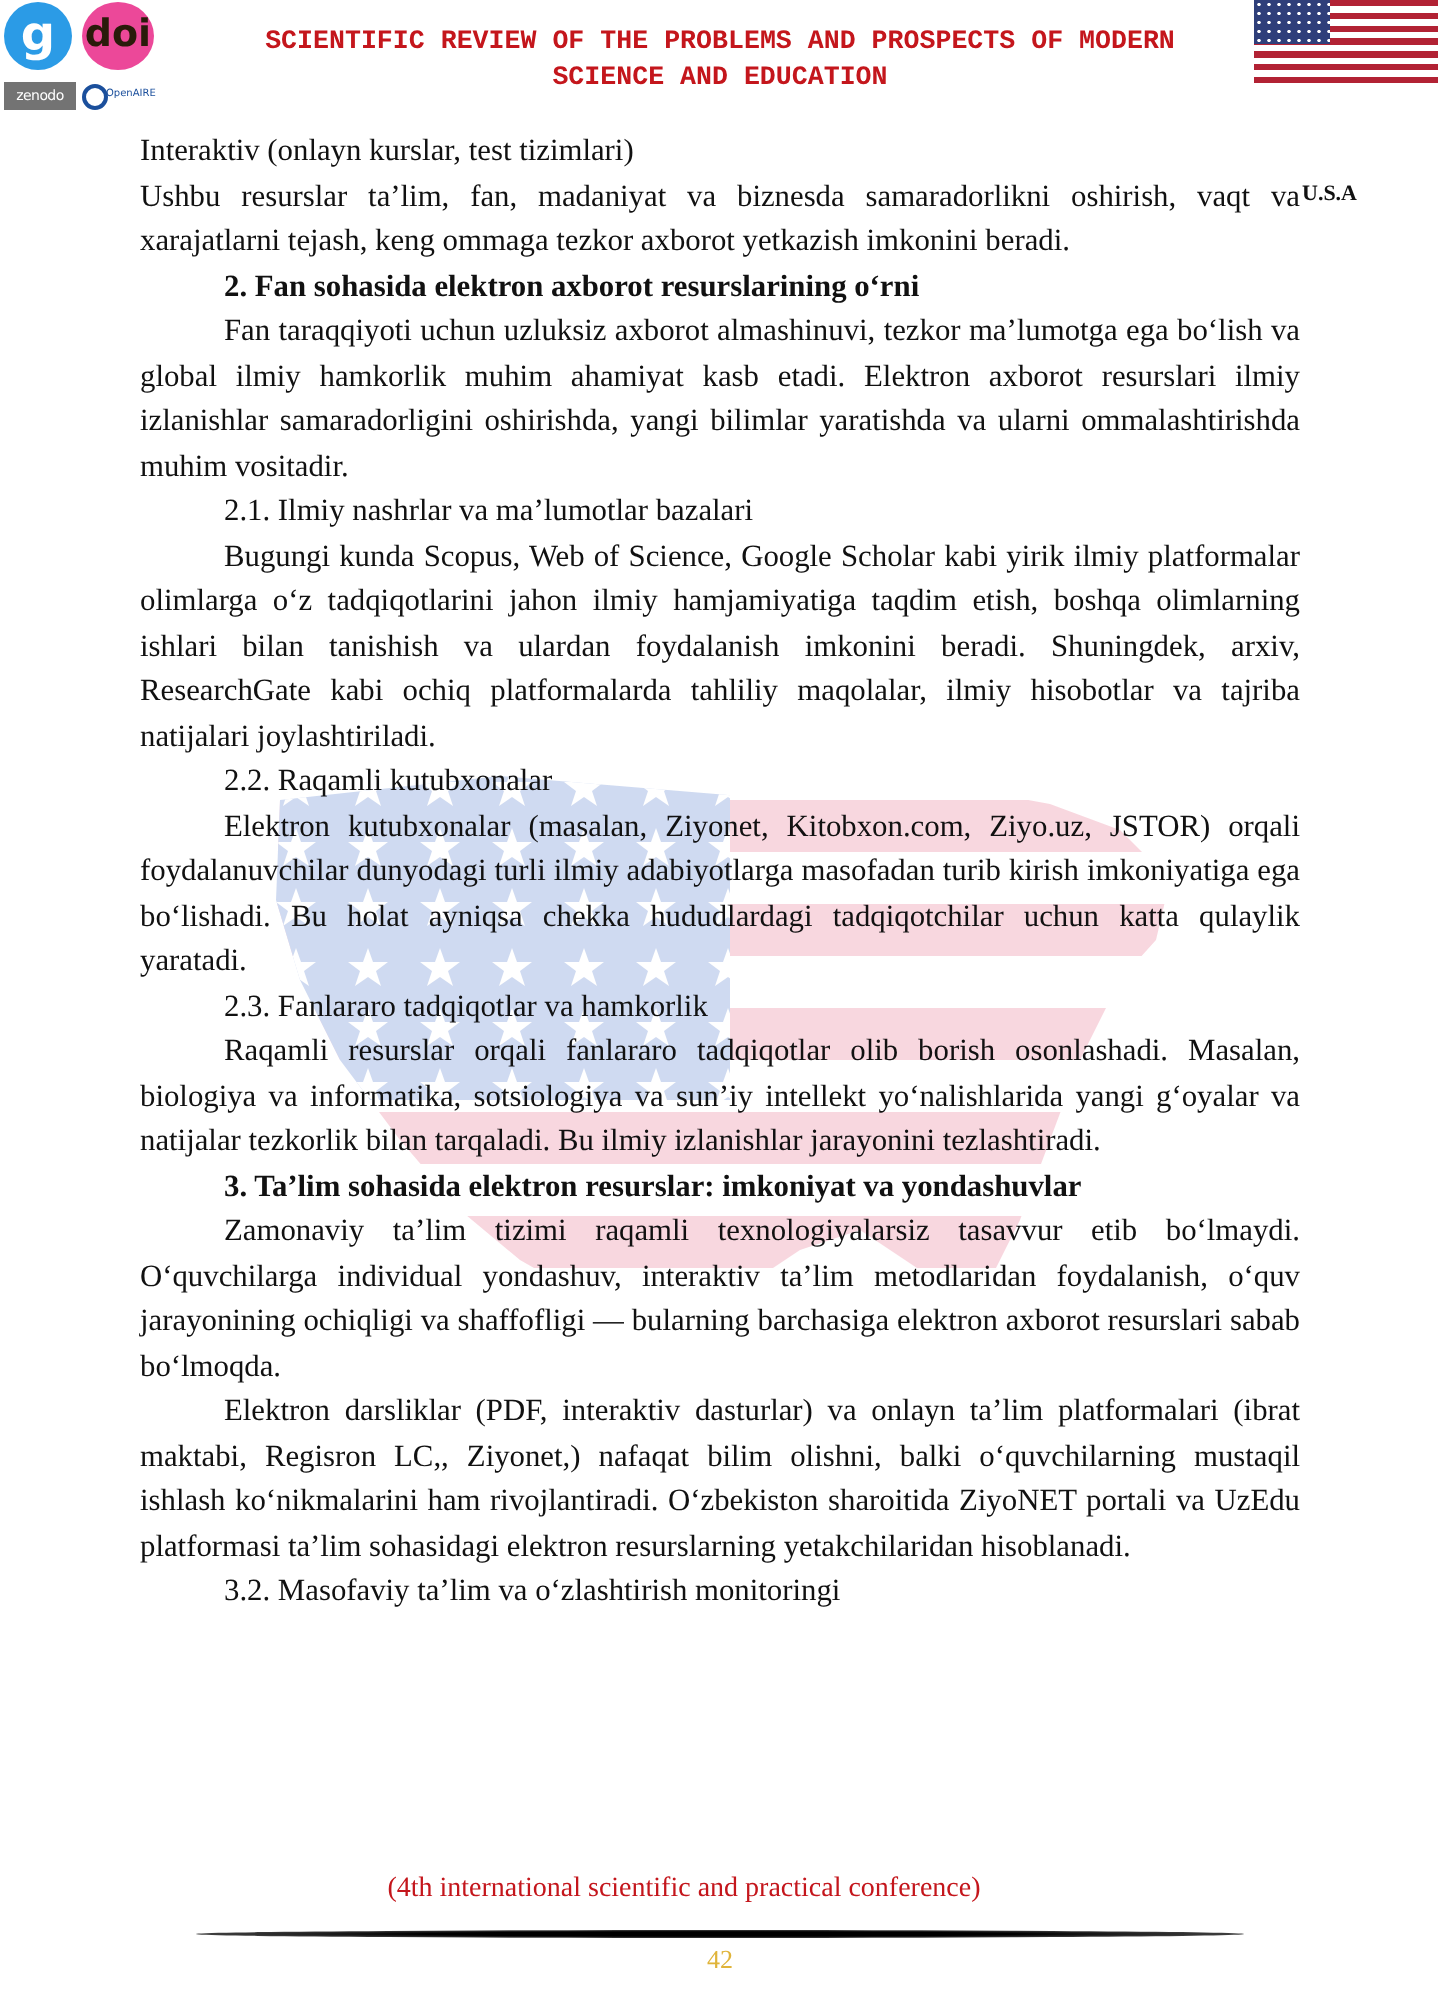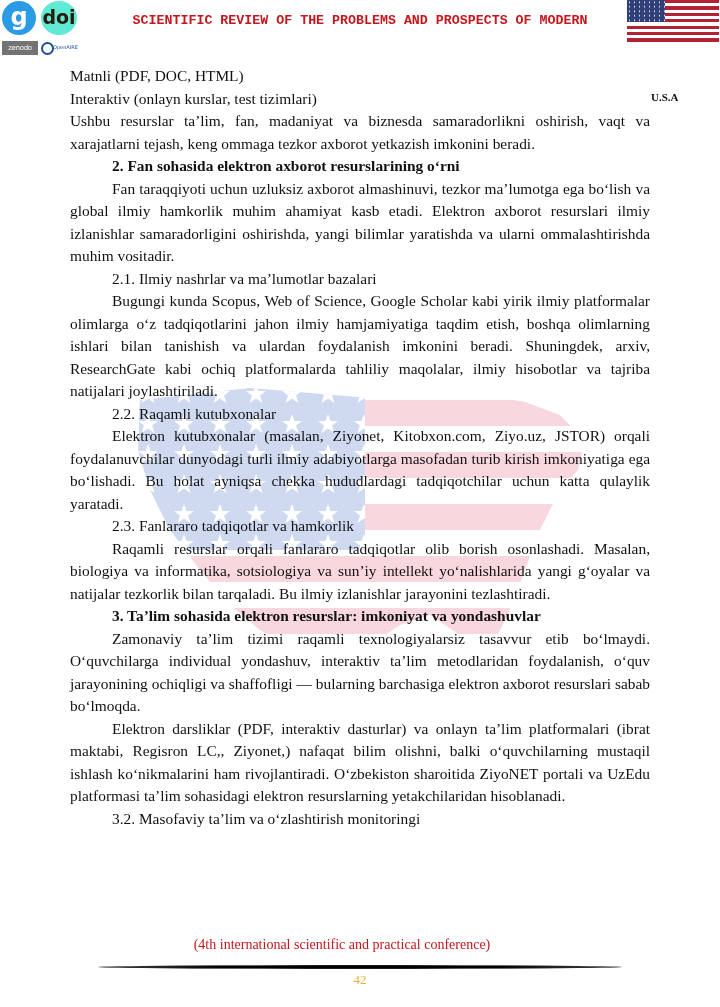--- a/index.html
+++ b/index.html
@@ -5,21 +5,21 @@
   html, body { margin: 0; padding: 0; background: #ffffff; }
   body { width: 720px; height: 1007px; position: relative; overflow: hidden;
          font-family: "Liberation Serif", "DejaVu Serif", serif; color: #111; }
 
   
   .header { position: absolute; left: 0; top: 0; width: 720px; height: 64px; }
   .logo-gs { position: absolute; left: 2px; top: 1px; width: 34px; height: 34px; border-radius: 50%;
              background: #2b9be6; color: #fff; font-family: "DejaVu Sans", sans-serif; font-weight: bold;
              font-size: 24px; line-height: 32px; text-align: center; }
   .logo-doi { position: absolute; left: 41px; top: 1px; width: 36px; height: 34px; border-radius: 50%;
-              background: #5eead4; color: #2a1b0a; font-family: "DejaVu Sans", sans-serif; font-weight: bold;
+              background: #ec4899; color: #2a1b0a; font-family: "DejaVu Sans", sans-serif; font-weight: bold;
               font-size: 19px; line-height: 33px; text-align: center; }
   .logo-zenodo { position: absolute; left: 2px; top: 41px; width: 36px; height: 14px; background: #737373;
                  color: #fff; font-family: "DejaVu Sans", sans-serif; font-size: 7px; line-height: 14px;
                  text-align: center; letter-spacing: -0.3px; }
   .logo-openaire { position: absolute; left: 40px; top: 39px; width: 36px; height: 17px; }
   .logo-openaire .ring { position: absolute; left: 1px; top: 3px; width: 9px; height: 9px; border: 2px solid #1b4f9c;
                          border-radius: 50%; }
   .logo-openaire .txt { position: absolute; left: 13px; top: 5px; font-family: "DejaVu Sans", sans-serif;
                         font-size: 5px; color: #1b4f9c; }
   .journal-title { position: absolute; left: 95px; top: 12px; width: 530px; text-align: center;
@@ -59,20 +59,21 @@
 <div class="header">
   <div class="logo-gs">g</div>
   <div class="logo-doi">doi</div>
   <div class="logo-zenodo">zenodo</div>
   <div class="logo-openaire">
     <span class="ring"></span>
     <span class="txt">OpenAIRE</span>
   </div>
   <div class="journal-title">
     <div>SCIENTIFIC REVIEW OF THE PROBLEMS AND PROSPECTS OF MODERN</div>
+    <div>SCIENCE AND EDUCATION</div>
   </div>
   <div class="flag">
     <div class="stripes"></div>
     <div class="canton"></div>
   </div>
   <div class="usa-label">U.S.A</div>
 </div>
 
 <svg class="watermark" viewBox="0 0 470 300" xmlns="http://www.w3.org/2000/svg">
   <defs>
@@ -89,21 +90,20 @@
     <rect x="0" y="72" width="470" height="26" fill="#f4b7c6"></rect>
     <rect x="0" y="124" width="470" height="26" fill="#f4b7c6"></rect>
     <rect x="0" y="176" width="470" height="26" fill="#f4b7c6"></rect>
     <rect x="0" y="228" width="470" height="26" fill="#f4b7c6"></rect>
     <rect x="0" y="0" width="235" height="170" fill="#a9bde6"></rect>
     <rect x="0" y="0" width="235" height="170" fill="url(#stars)"></rect>
   </g>
 </svg>
 
 <div class="content">
-  <p class="plain">Matnli (PDF, DOC, HTML)</p>
   <p class="plain">Interaktiv (onlayn kurslar, test tizimlari)</p>
   <p class="plain">Ushbu resurslar ta’lim, fan, madaniyat va biznesda samaradorlikni oshirish, vaqt va xarajatlarni tejash, keng ommaga tezkor axborot yetkazish imkonini beradi.</p>
 
   <p class="heading">2. Fan sohasida elektron axborot resurslarining o‘rni</p>
   <p class="indent">Fan taraqqiyoti uchun uzluksiz axborot almashinuvi, tezkor ma’lumotga ega bo‘lish va global ilmiy hamkorlik muhim ahamiyat kasb etadi. Elektron axborot resurslari ilmiy izlanishlar samaradorligini oshirishda, yangi bilimlar yaratishda va ularni ommalashtirishda muhim vositadir.</p>
   <p class="sub">2.1. Ilmiy nashrlar va ma’lumotlar bazalari</p>
   <p class="indent">Bugungi kunda Scopus, Web of Science, Google Scholar kabi yirik ilmiy platformalar olimlarga o‘z tadqiqotlarini jahon ilmiy hamjamiyatiga taqdim etish, boshqa olimlarning ishlari bilan tanishish va ulardan foydalanish imkonini beradi. Shuningdek, arxiv, ResearchGate kabi ochiq platformalarda tahliliy maqolalar, ilmiy hisobotlar va tajriba natijalari joylashtiriladi.</p>
   <p class="sub">2.2. Raqamli kutubxonalar</p>
   <p class="indent">Elektron kutubxonalar (masalan, Ziyonet, Kitobxon.com, Ziyo.uz, JSTOR) orqali foydalanuvchilar dunyodagi turli ilmiy adabiyotlarga masofadan turib kirish imkoniyatiga ega bo‘lishadi. Bu holat ayniqsa chekka hududlardagi tadqiqotchilar uchun katta qulaylik yaratadi.</p>
   <p class="sub">2.3. Fanlararo tadqiqotlar va hamkorlik</p>

